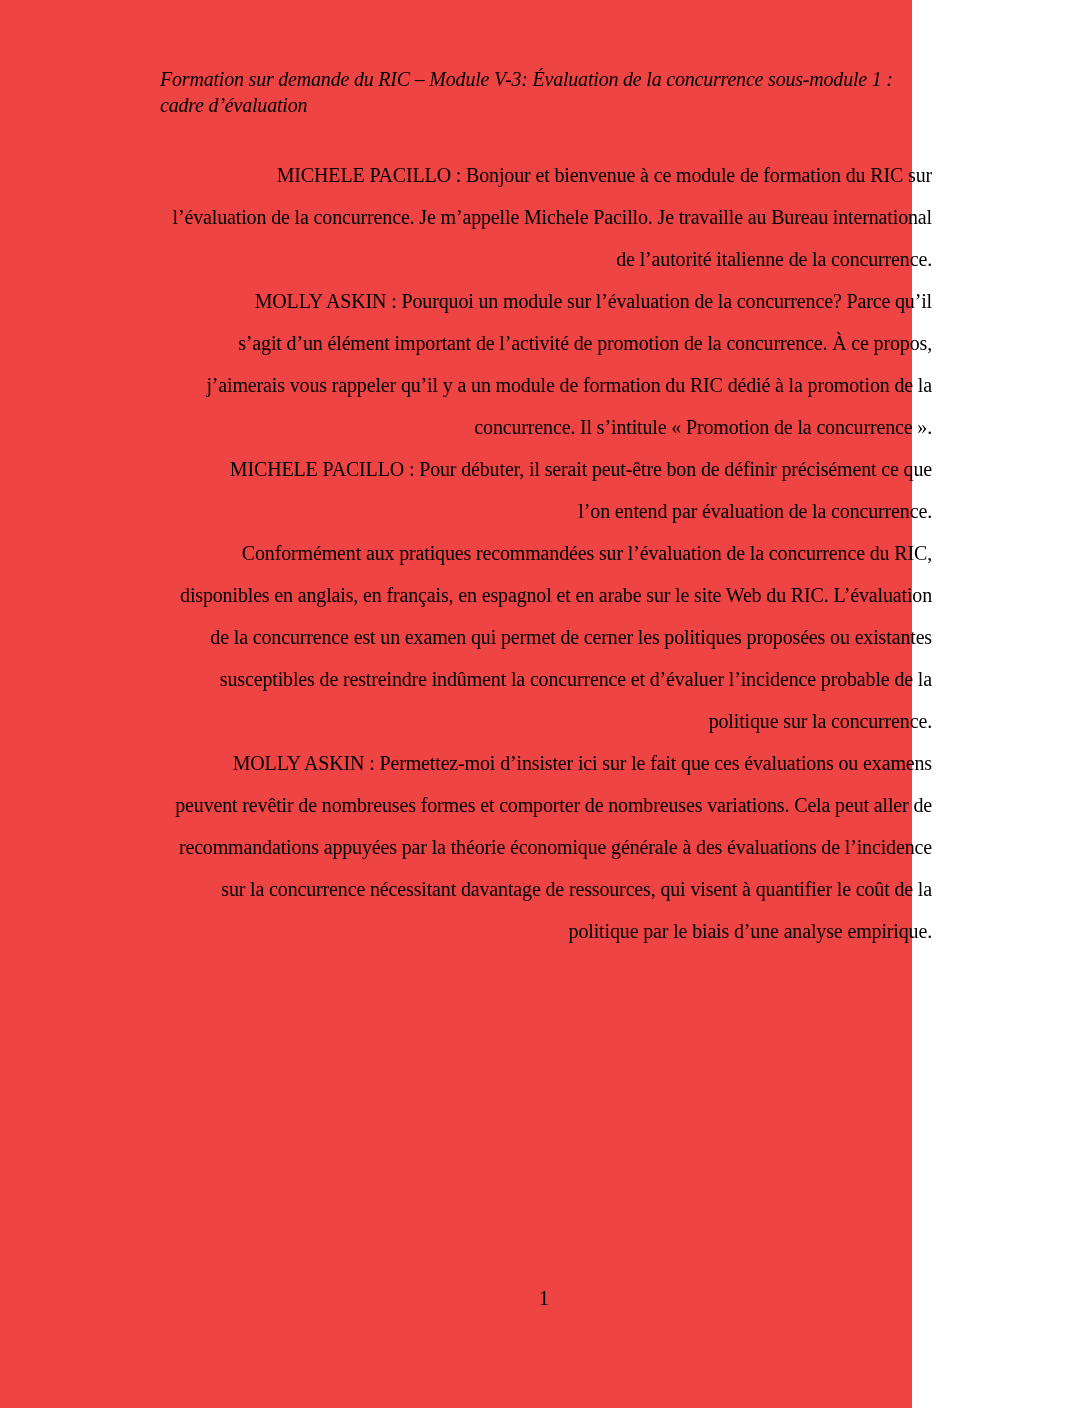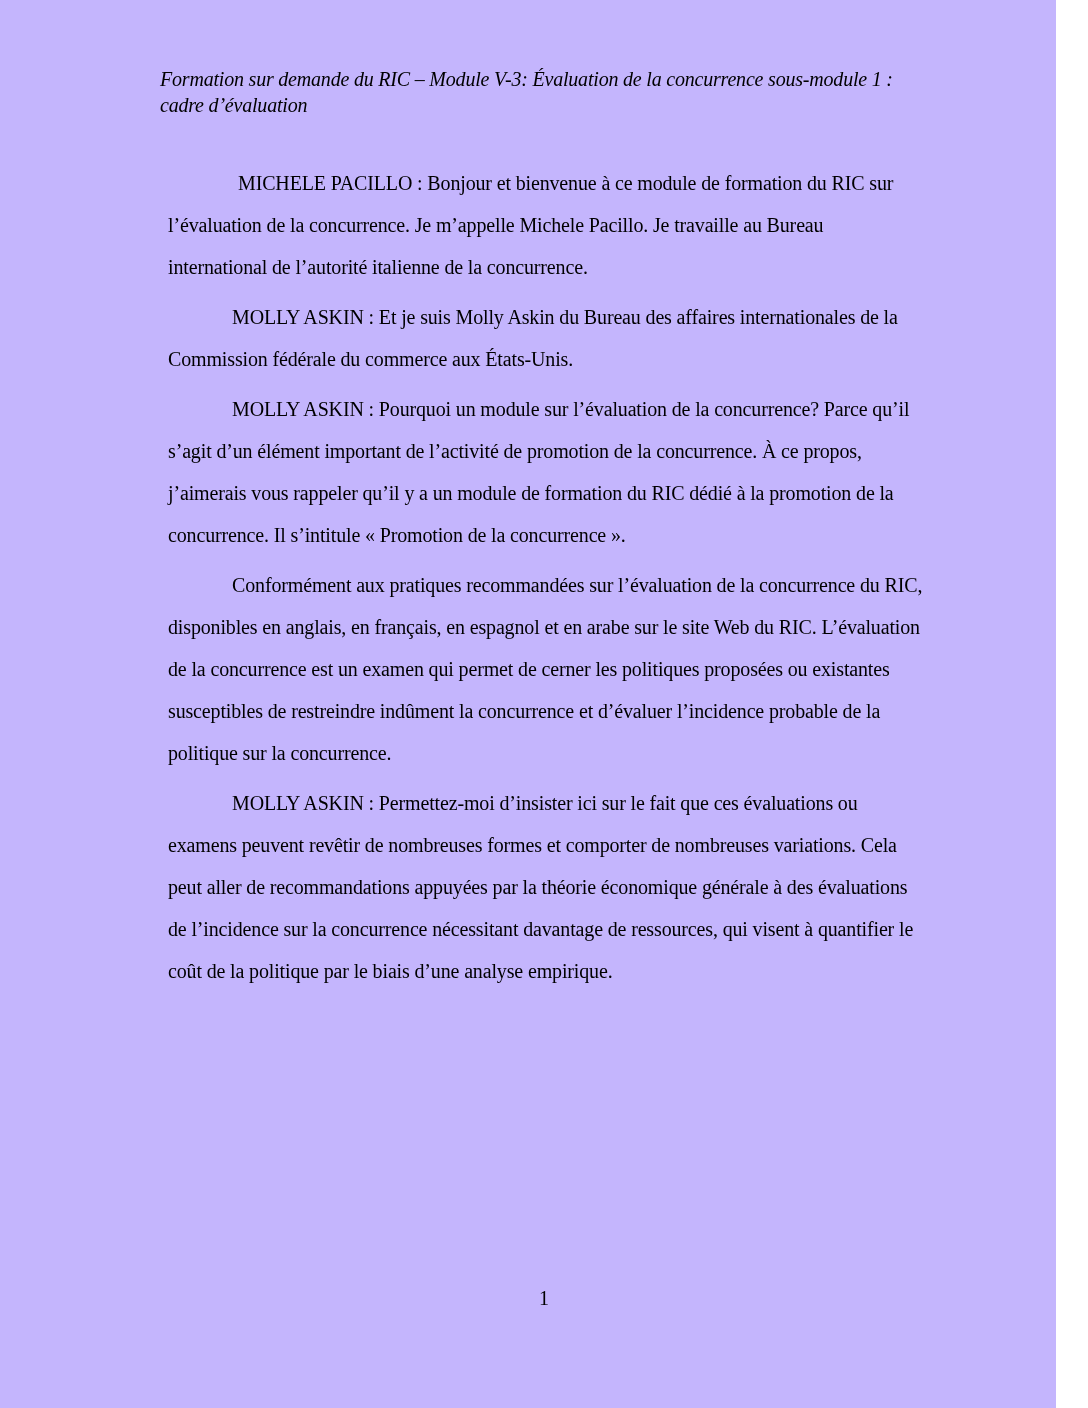--- a/index.html
+++ b/index.html
@@ -11,23 +11,23 @@
       width: 1088px;
       height: 1408px;
       position: relative;
       overflow: hidden;
       font-family: "Liberation Serif", "DejaVu Serif", serif;
       color: #000000;
     }
     .page {
       position: absolute;
       left: 0; top: 0;
-      width: 1056px;
+      width: 912px;
       height: 1408px;
-      background: #c4b5fd;
+      background: #ef4444;
     }
     .header {
       position: absolute;
       left: 160px;
       top: 66px;
       width: 780px;
       font-style: italic;
       font-size: 20px;
       line-height: 26px;
       letter-spacing: -0.2px;
@@ -35,22 +35,23 @@
     .body {
       position: absolute;
       left: 160px;
       top: 154px;
       width: 772px;
       font-size: 20px;
       line-height: 42px;
       letter-spacing: -0.15px;
     }
     .para {
-      margin: 8px;
+      margin: 0;
       text-indent: 64px;
+      text-align: right;
     }
     .para.first {
       text-indent: 70px;
     }
     .speaker {
       
     }
     .page-number {
       position: absolute;
       left: 0;
@@ -63,21 +64,21 @@
   </style>
 </head>
 <body>
 
 <div class="page">
 
   <div class="header">Formation sur demande du RIC – Module V-3: Évaluation de la concurrence sous-module 1 : cadre d’évaluation</div>
 
   <div class="body">
     <p class="para first"><span class="speaker">MICHELE PACILLO :</span><span> Bonjour et bienvenue à ce module de formation du RIC sur l’évaluation de la concurrence. Je m’appelle Michele Pacillo. Je travaille au Bureau international de l’autorité italienne de la concurrence.</span></p>
-    <p class="para"><span class="speaker">MOLLY ASKIN :</span><span> Et je suis Molly Askin du Bureau des affaires internationales de la Commission fédérale du commerce aux États-Unis.</span></p>
     <p class="para"><span class="speaker">MOLLY ASKIN :</span><span> Pourquoi un module sur l’évaluation de la concurrence? Parce qu’il s’agit d’un élément important de l’activité de promotion de la concurrence. À ce propos, j’aimerais vous rappeler qu’il y a un module de formation du RIC dédié à la promotion de la concurrence. Il s’intitule « Promotion de la concurrence ».</span></p>
+    <p class="para"><span class="speaker">MICHELE PACILLO :</span><span> Pour débuter, il serait peut-être bon de définir précisément ce que l’on entend par évaluation de la concurrence.</span></p>
     <p class="para"><span class="speaker"></span><span>Conformément aux pratiques recommandées sur l’évaluation de la concurrence du RIC, disponibles en anglais, en français, en espagnol et en arabe sur le site Web du RIC. L’évaluation de la concurrence est un examen qui permet de cerner les politiques proposées ou existantes susceptibles de restreindre indûment la concurrence et d’évaluer l’incidence probable de la politique sur la concurrence.</span></p>
     <p class="para"><span class="speaker">MOLLY ASKIN :</span><span> Permettez-moi d’insister ici sur le fait que ces évaluations ou examens peuvent revêtir de nombreuses formes et comporter de nombreuses variations. Cela peut aller de recommandations appuyées par la théorie économique générale à des évaluations de l’incidence sur la concurrence nécessitant davantage de ressources, qui visent à quantifier le coût de la politique par le biais d’une analyse empirique.</span></p>
   </div>
 
   <div class="page-number">1</div>
 
 </div>
 
 </body></html>

